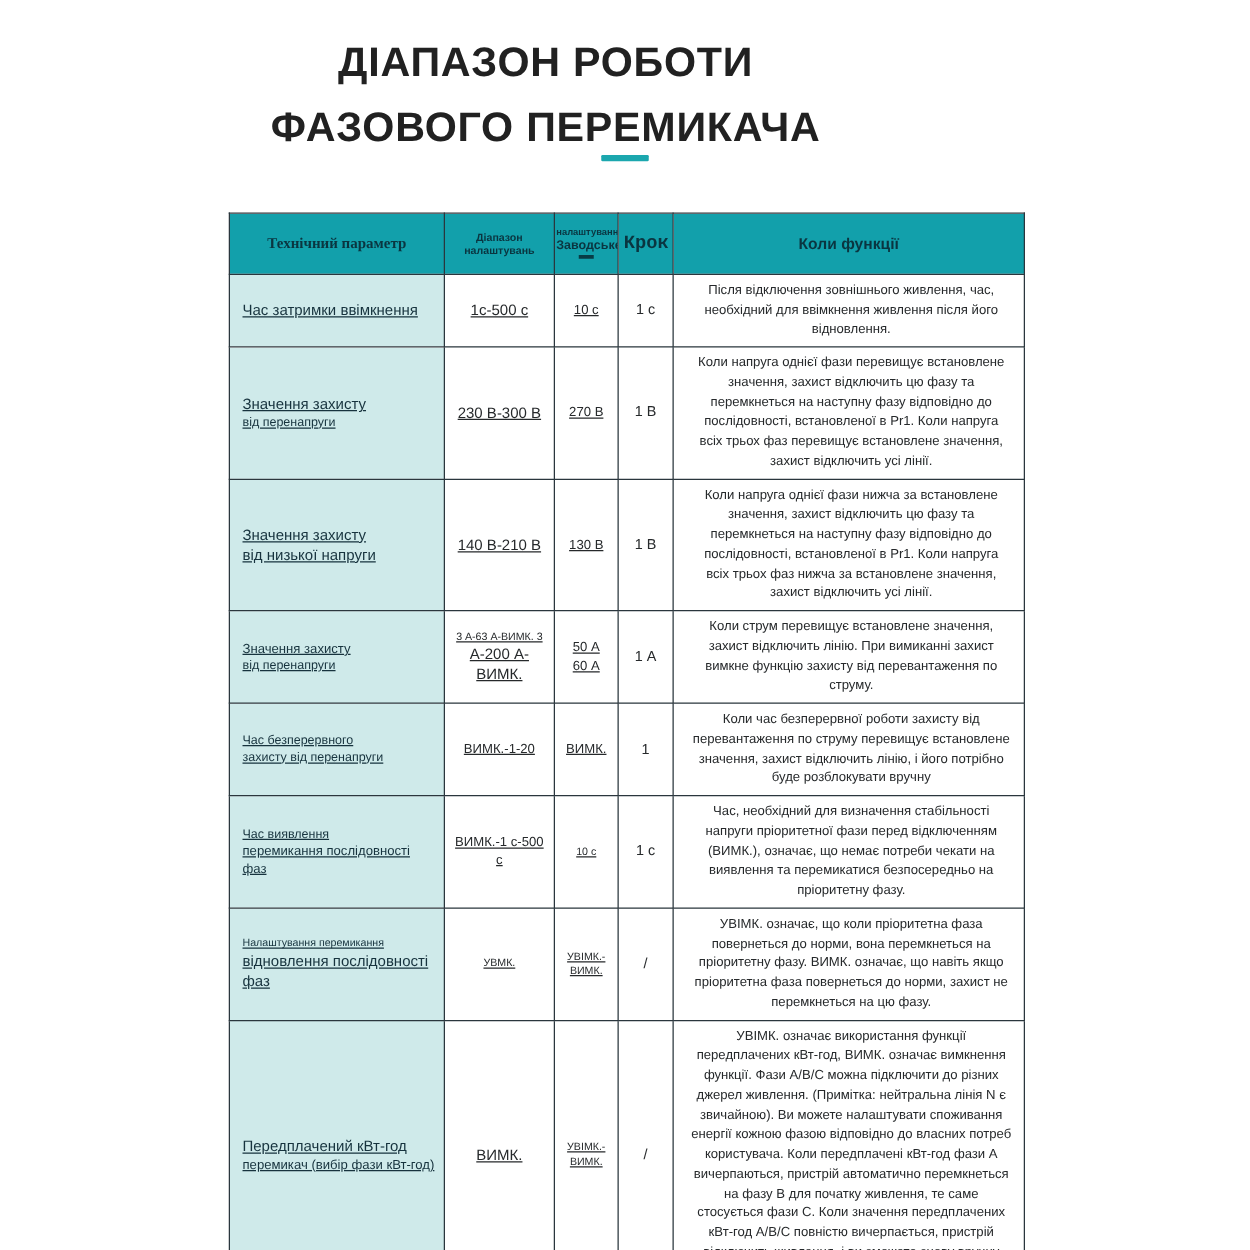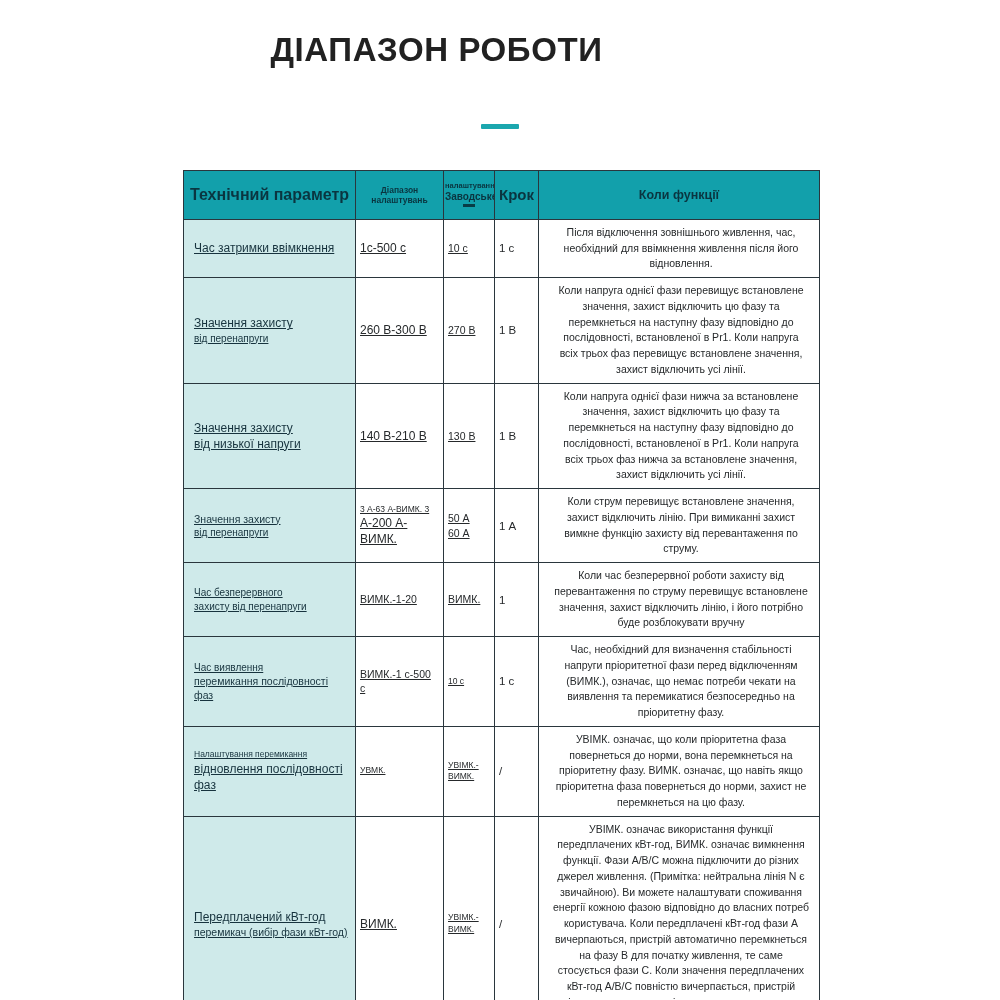--- a/index.html
+++ b/index.html
@@ -13,31 +13,31 @@
   }
   .title-dash{
     position:absolute;top:124px;left:481px;width:38px;height:5px;
     background:#1ba7ae;border-radius:1px;
   }
   .table-wrap{position:absolute;left:183px;top:170px;width:636px;}
   table{border-collapse:collapse;width:100%;table-layout:fixed;}
   th,td{border:1.5px solid #2a363d;padding:2px 4px;overflow:hidden;vertical-align:middle;}
   thead tr{height:36px;}
   th{background:#12a0ab;color:#0a3540;font-weight:600;}
-  th.c1{font-size:16px;}
+  th.c1{font-size:12px;font-family:Liberation Serif, serif;}
   th.c2{font-size:8.5px;}
   th.c3{font-size:9px;padding:1px;}
-  th.c4{font-size:15px;}
+  th.c4{font-size:15px;font-family:Liberation Mono, monospace;}
   th.c5{font-size:12.5px;}
   .fh{background:#24b4bd;margin:2px 1px;padding:1px 0 2px;line-height:1.15;}
   .fh-top{display:block;font-size:7.5px;font-weight:600;}
   .fh-main{display:block;font-size:10px;font-weight:600;}
   .fh-bar{display:block;width:12px;height:3px;background:#083c46;margin:2px auto 0;}
   td.param{background:#cfeaea;color:#17333e;text-align:left;padding:4px 6px 4px 10px;}
-  td.range,td.factory,td.step{text-align:left;}
+  td.range,td.factory,td.step{text-align:center;}
   td.step{font-size:11.5px;}
   td.desc{font-size:10.5px;line-height:1.5;padding:5px 10px 5px 14px;text-align:center;}
   .ln{line-height:1.35;text-decoration:underline;}
   .ln.lg{font-size:10px;font-weight:500;}
   .ln.md{font-size:12px;}
   .ln.sm{font-size:10.5px;}
   .ln.xs{font-size:8.5px;}
   tbody tr:nth-child(1){height:40px}
   tbody tr:nth-child(2){height:88px}
   tbody tr:nth-child(3){height:84px}
@@ -48,20 +48,21 @@
   tbody tr:nth-child(8){height:117px}
   tbody tr:nth-child(9){height:49px}
   tbody tr:nth-child(10){height:45px}
   tbody tr:nth-child(11){height:63px}
 </style>
 </head>
 <body>
 
 <div class="title">
   <div>ДІАПАЗОН РОБОТИ</div>
+  <div>ФАЗОВОГО ПЕРЕМИКАЧА</div>
 </div>
 <div class="title-dash"></div>
 
 <div class="table-wrap">
   <table>
     <colgroup>
       <col style="width:172px">
       <col style="width:88px">
       <col style="width:51px">
       <col style="width:44px">
@@ -95,21 +96,21 @@
           </td>
           <td class="step">1 с</td>
           <td class="desc">Після відключення зовнішнього живлення, час, необхідний для ввімкнення живлення після його відновлення.</td>
         </tr>
         <tr>
           <td class="param">
             <div class="ln md">Значення захисту</div>
             <div class="ln lg">від перенапруги</div>
           </td>
           <td class="range">
-            <div class="ln md">260 В-300 В</div>
+            <div class="ln md">230 В-300 В</div>
           </td>
           <td class="factory">
             <div class="ln sm">270 В</div>
           </td>
           <td class="step">1 В</td>
           <td class="desc">Коли напруга однієї фази перевищує встановлене значення, захист відключить цю фазу та перемкнеться на наступну фазу відповідно до послідовності, встановленої в Pr1. Коли напруга всіх трьох фаз перевищує встановлене значення, захист відключить усі лінії.</td>
         </tr>
         <tr>
           <td class="param">
             <div class="ln md">Значення захисту</div>

